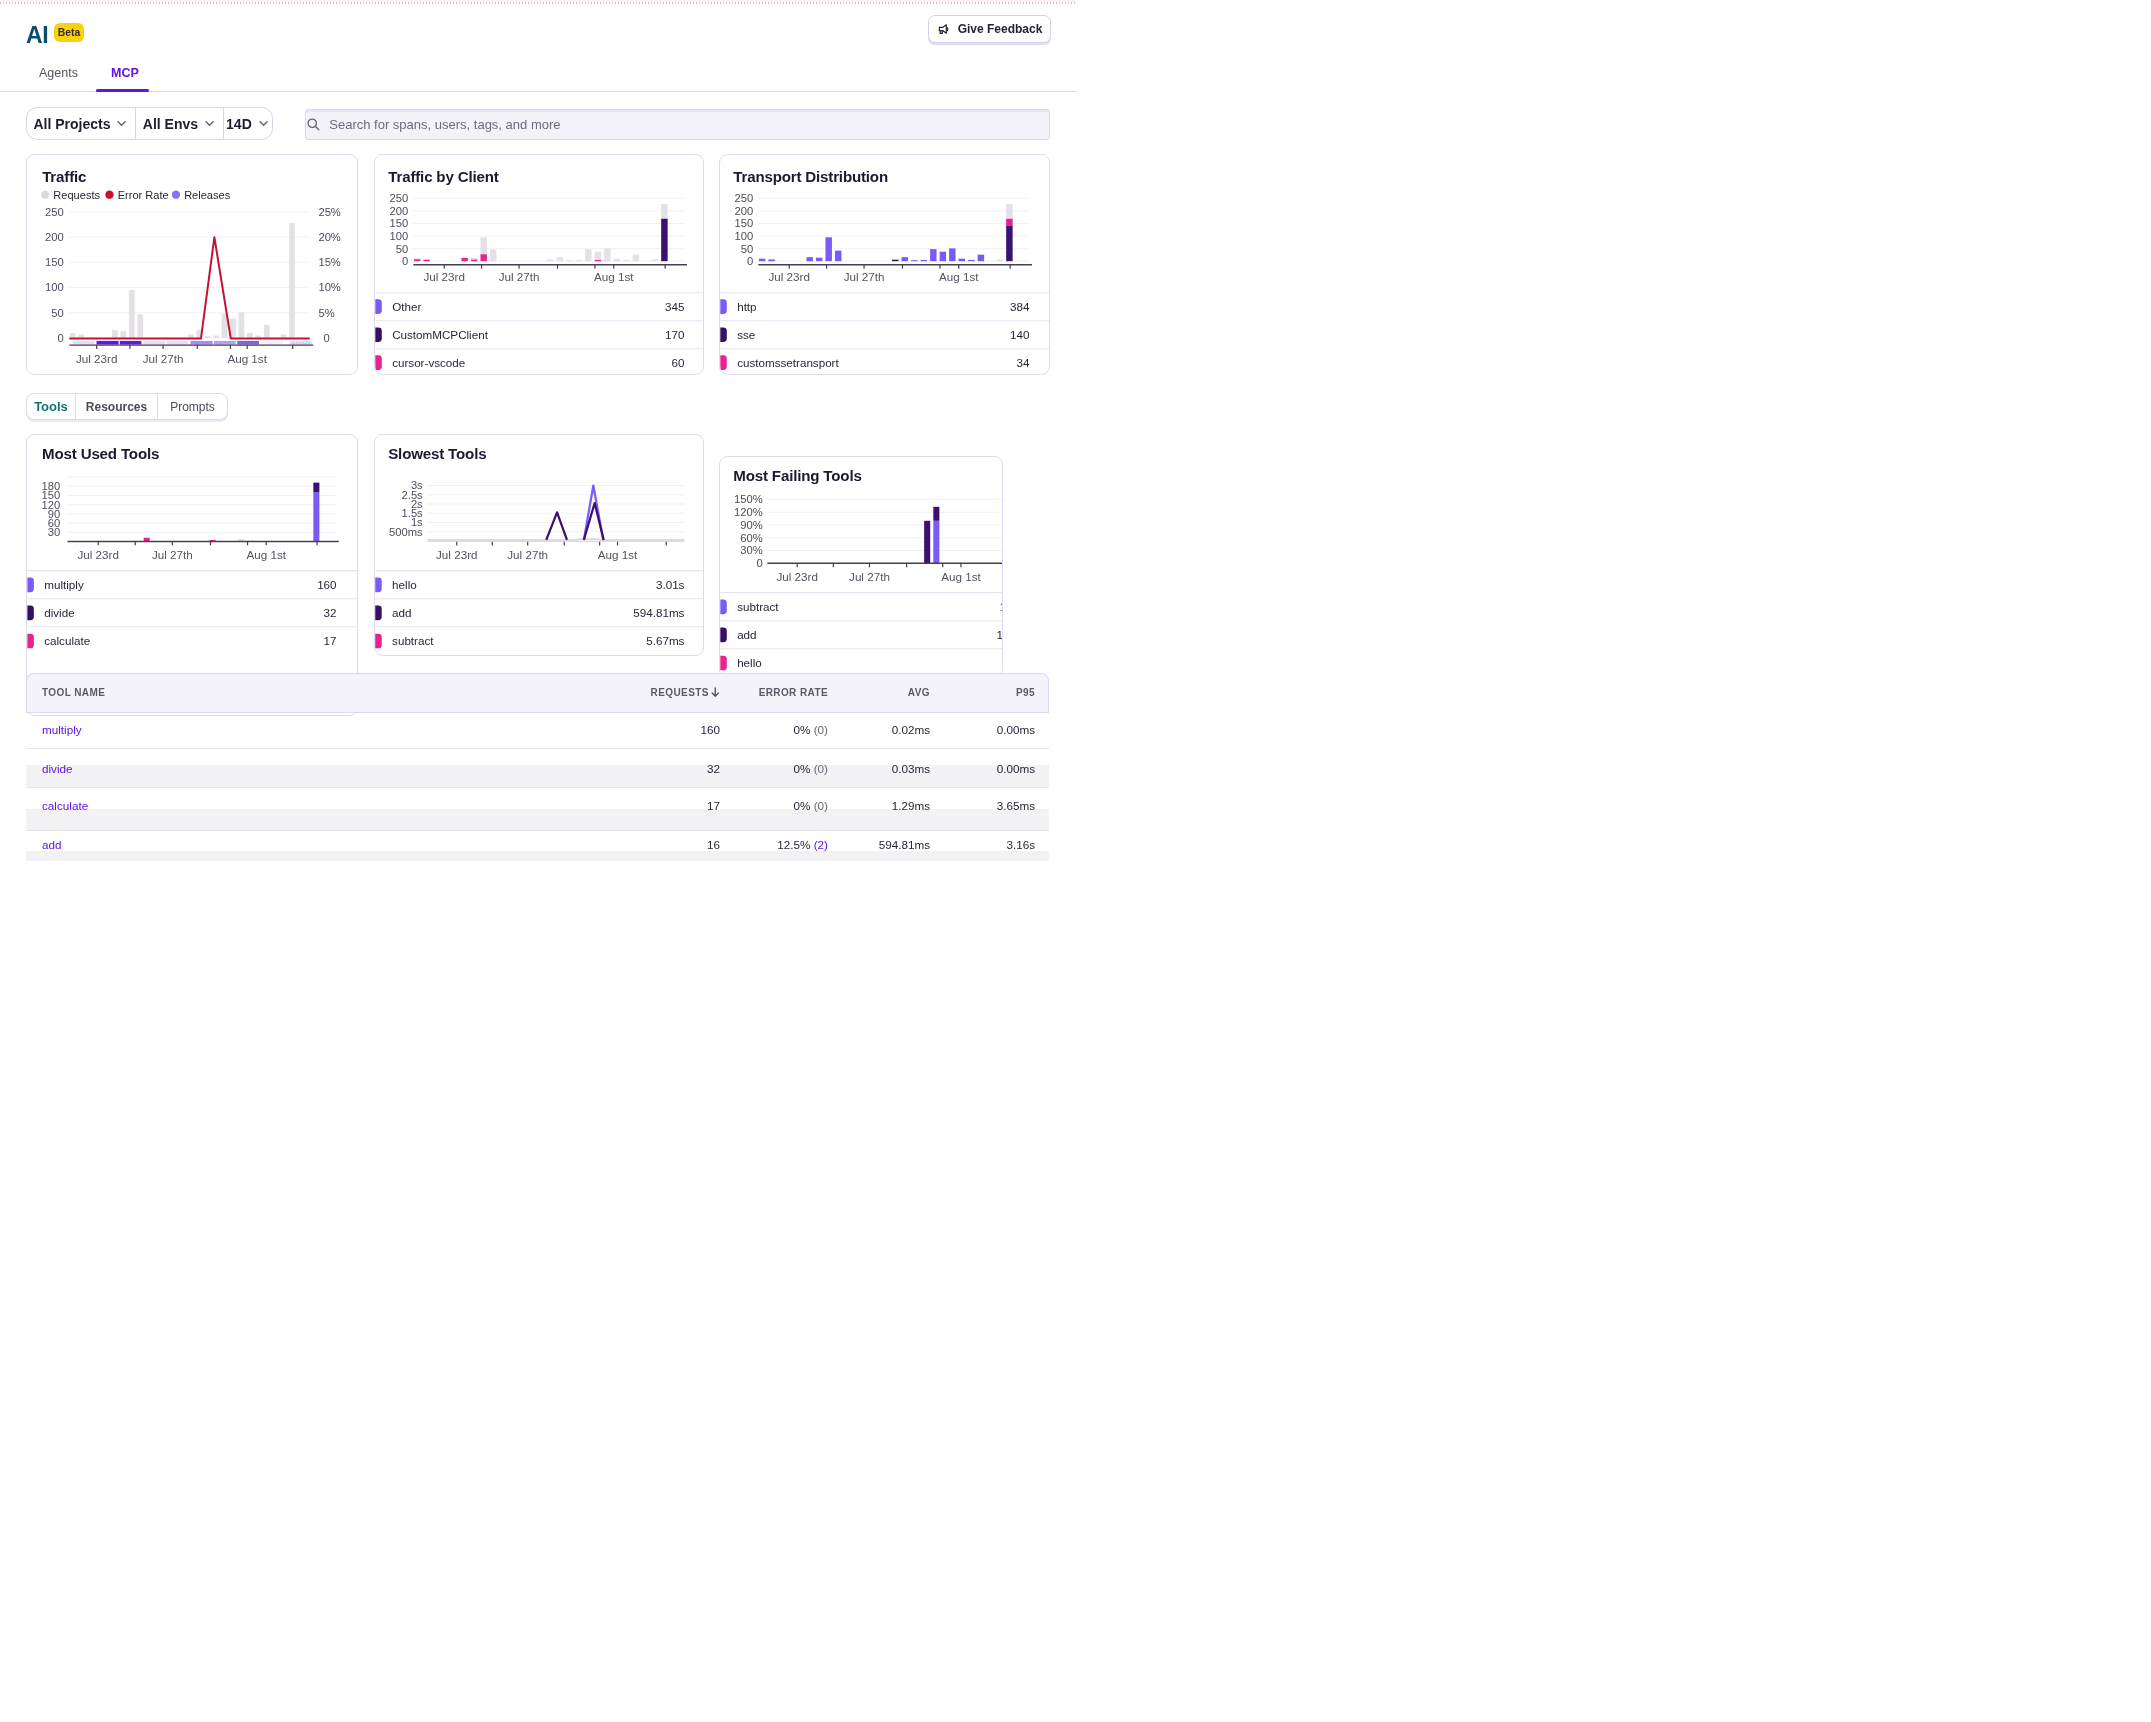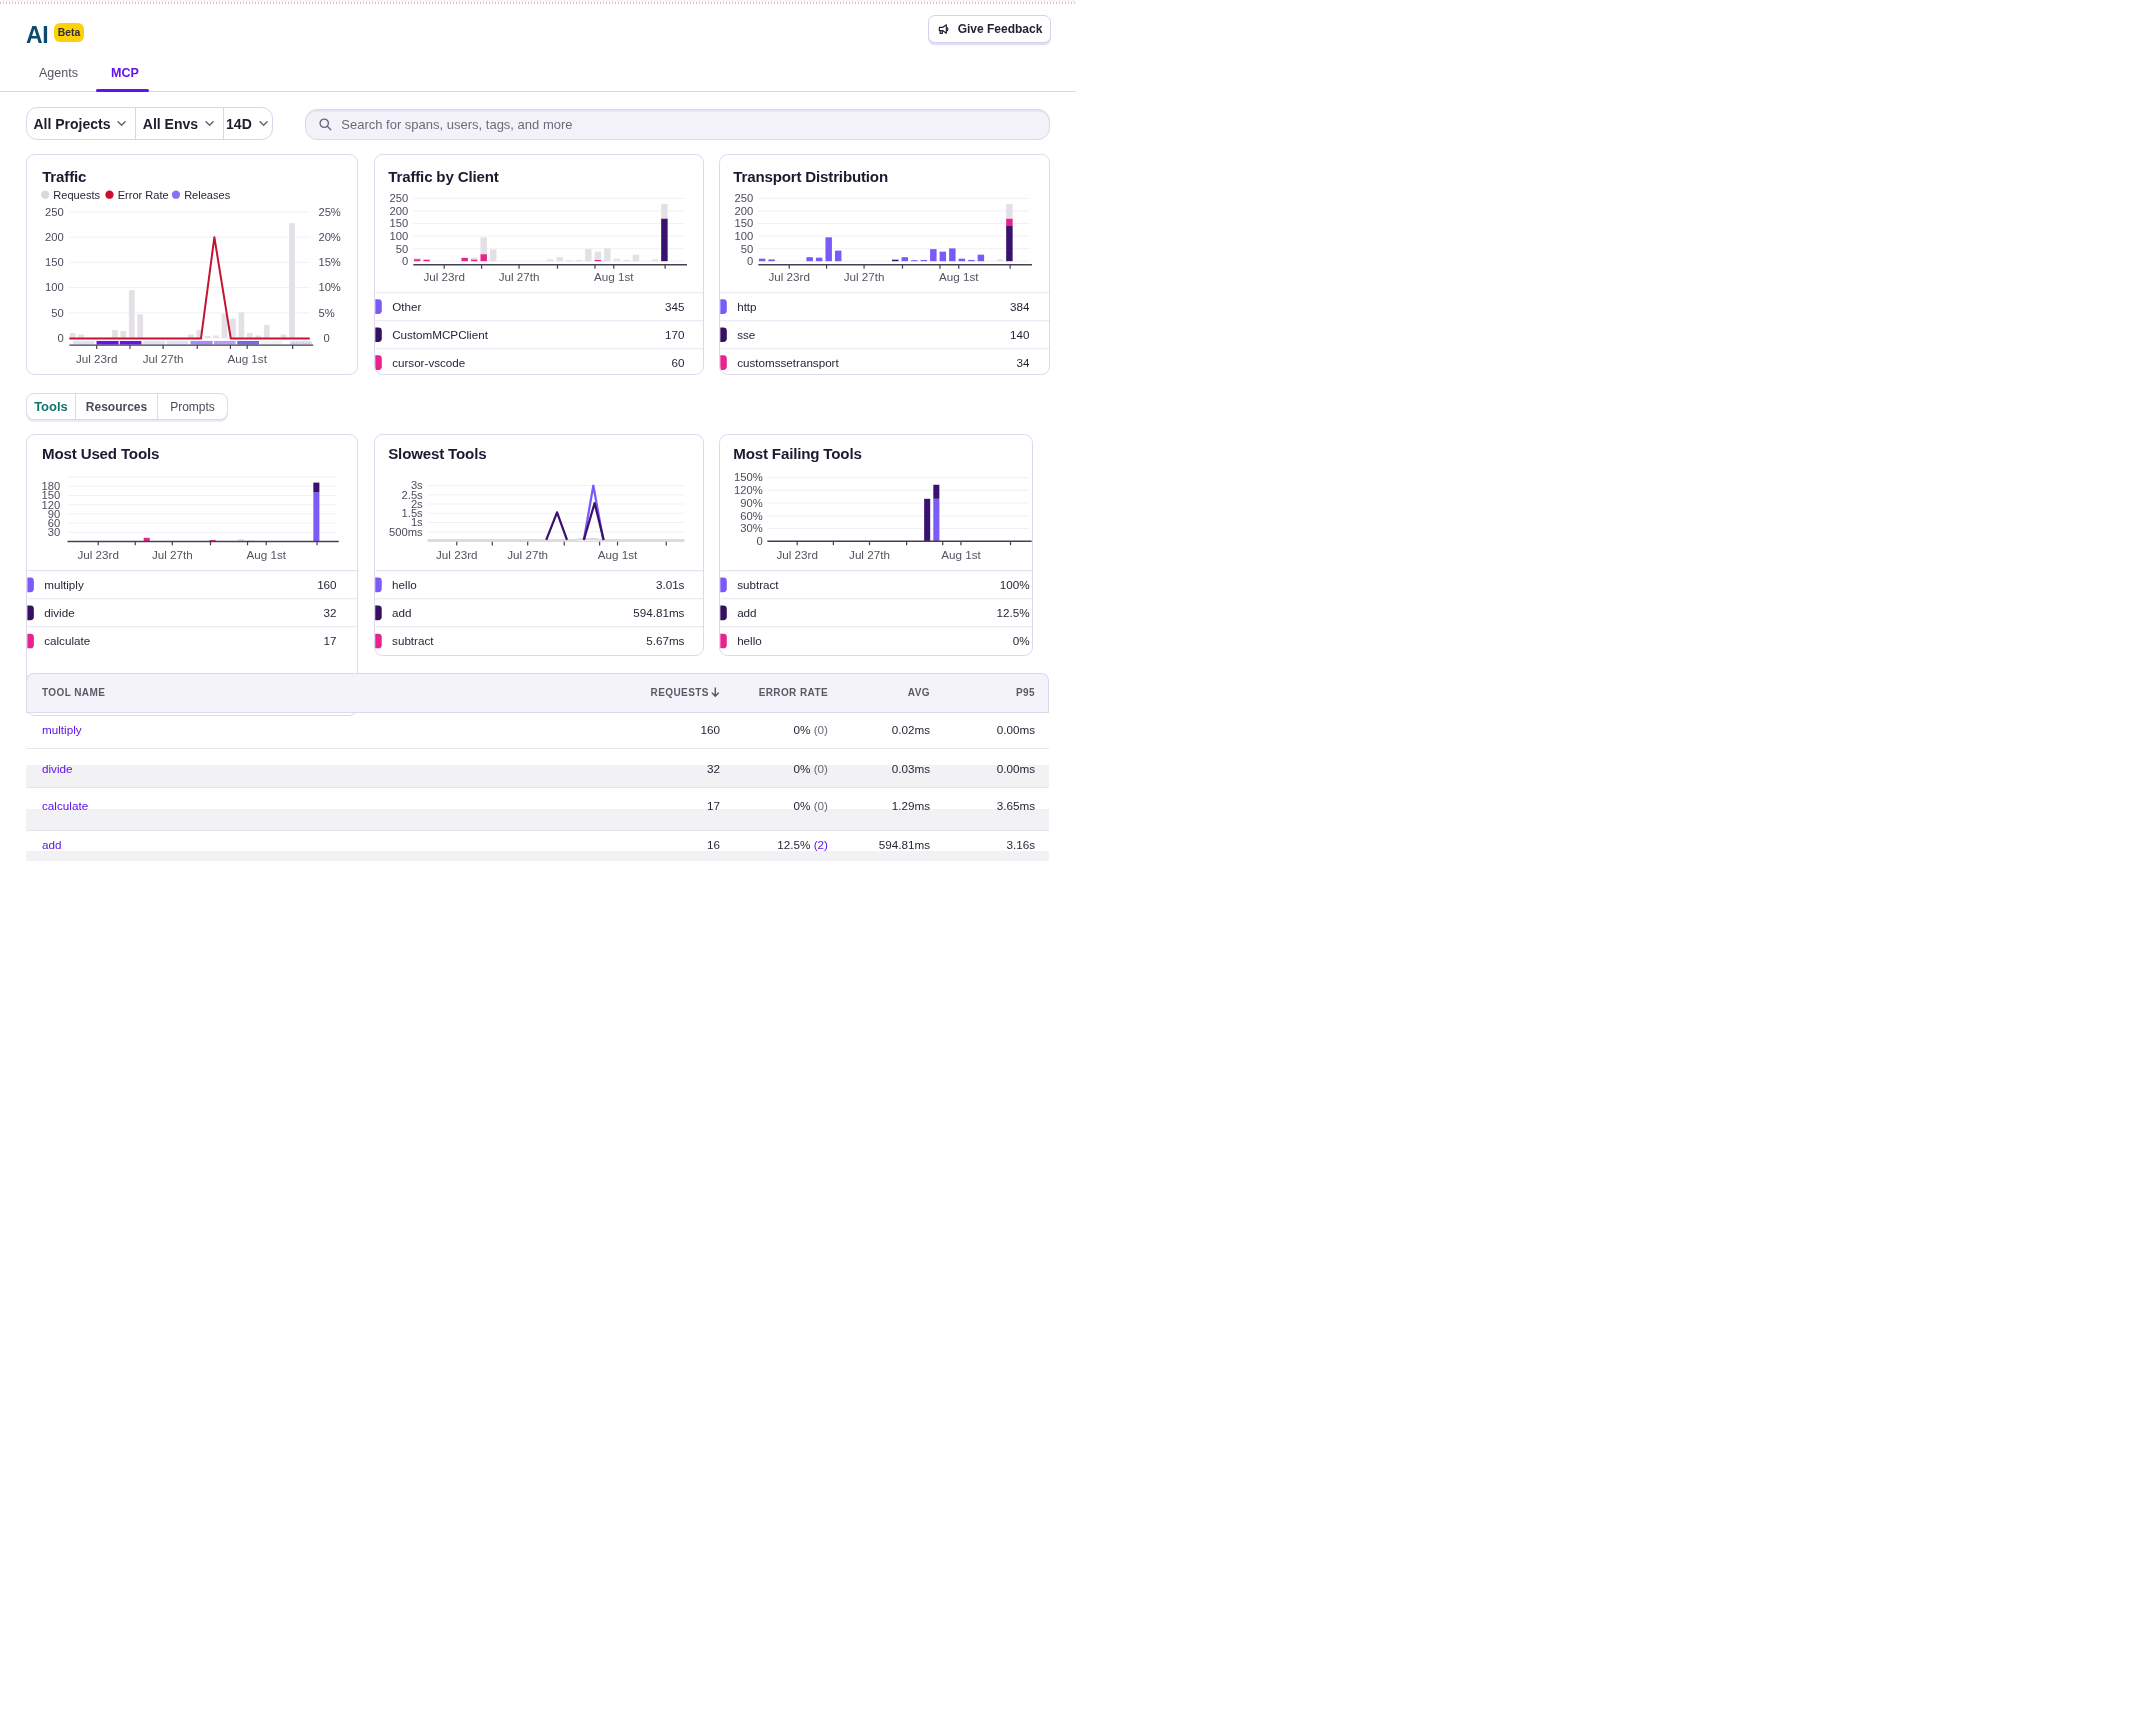--- a/index.html
+++ b/index.html
@@ -27,21 +27,21 @@
     <div style="flex:0 0 109px;display:flex;align-items:center;justify-content:center;font-size:14px;font-weight:700;color:#201b2d;border-right:0.9px solid #d8d3ee">All Projects<svg width="11.2" height="11.2" viewBox="0 0 16 16" fill="none" stroke="#5d6875" stroke-width="2.1" stroke-linecap="round" stroke-linejoin="round" style="margin-left:6px">
         <path d="M3 5.5l5 5 5-5"></path>
       </svg></div>
     <div style="flex:0 0 88px;display:flex;align-items:center;justify-content:center;font-size:14px;font-weight:700;color:#201b2d;border-right:0.9px solid #d8d3ee">All Envs<svg width="11.2" height="11.2" viewBox="0 0 16 16" fill="none" stroke="#5d6875" stroke-width="2.1" stroke-linecap="round" stroke-linejoin="round" style="margin-left:6px">
         <path d="M3 5.5l5 5 5-5"></path>
       </svg></div>
     <div style="flex:1;display:flex;align-items:center;justify-content:center;font-size:14px;font-weight:700;color:#201b2d">14D<svg width="11.2" height="11.2" viewBox="0 0 16 16" fill="none" stroke="#5d6875" stroke-width="2.1" stroke-linecap="round" stroke-linejoin="round" style="margin-left:6px">
         <path d="M3 5.5l5 5 5-5"></path>
       </svg></div>
   </div>
-<div class="abs" style="left:305px;top:109px;width:745px;height:31px;background:#f4f2f9;border:0.9px solid #dbd6ec;border-radius:12px;box-shadow:inset 0 1.7px 0 #e6e2f1;display:flex;align-items:center;padding-left:12px;gap:8.6px">
+<div class="abs" style="left:305px;top:109px;width:745px;height:31px;background:#f4f2f9;border:0.9px solid #dbd6ec;border-radius:3px;box-shadow:inset 0 1.7px 0 #e6e2f1;display:flex;align-items:center;padding-left:0;gap:8.6px">
     <svg width="14.7" height="14.7" viewBox="0 0 20 20" fill="none" stroke="#676379" stroke-width="1.8" stroke-linecap="round">
       <circle cx="8.5" cy="8.5" r="5.7"></circle>
       <path d="M13 13l4.4 4.4"></path>
     </svg>
     <span style="font-size:13px;color:#6e6a7c">Search for spans, users, tags, and more</span>
   </div>
 <div class="card" style="left:26px;top:154px;width:332px;height:221px">
     <svg width="332" height="221" viewBox="0 0 383.5 256" style="position:absolute;left:0;top:0">
       <defs>
 <pattern id="pdot" width="3.2" height="3.2" patternUnits="userSpaceOnUse">
@@ -428,21 +428,21 @@
         <text x="358.0" y="181.7" font-size="13.5" fill="#241f33" text-anchor="end" font-weight="400">3.01s</text>
         <path d="M0 201.0 h3.5 a4 4 0 0 1 4 4 v9 a4 4 0 0 1 -4 4 h-3.5 z" fill="#371061"></path>
         <text x="19.5" y="214.2" font-size="13.5" fill="#241f33" text-anchor="start" font-weight="400">add</text>
         <text x="358.0" y="214.2" font-size="13.5" fill="#241f33" text-anchor="end" font-weight="400">594.81ms</text>
         <path d="M0 233.5 h3.5 a4 4 0 0 1 4 4 v9 a4 4 0 0 1 -4 4 h-3.5 z" fill="#e8238d"></path>
         <text x="19.5" y="246.7" font-size="13.5" fill="#241f33" text-anchor="start" font-weight="400">subtract</text>
         <text x="358.0" y="246.7" font-size="13.5" fill="#241f33" text-anchor="end" font-weight="400">5.67ms</text>
       </svg>
     </div>
   </div>
-<div class="card" style="left:719px;top:434px;width:314px;height:222px;overflow:hidden">
+<div class="card" style="left:719px;top:456px;width:284px;height:222px;overflow:hidden">
     <div style="position:absolute;left:0;top:-3px;width:100%;height:225px">
       <svg width="331" height="225" viewBox="0 0 382.5 260.5" style="position:absolute;left:0;top:0">
         <defs>
 <pattern id="pdot" width="3.2" height="3.2" patternUnits="userSpaceOnUse">
             <rect width="3.2" height="3.2" fill="#a98df5"></rect>
             <circle cx="0.8" cy="0.8" r="0.62" fill="#ffffff" opacity="0.75"></circle>
             <circle cx="2.4" cy="2.4" r="0.62" fill="#ffffff" opacity="0.75"></circle>
           </pattern>
 <pattern id="pdot2" width="3.2" height="3.2" patternUnits="userSpaceOnUse">
             <rect width="3.2" height="3.2" fill="#6a55e6"></rect>

